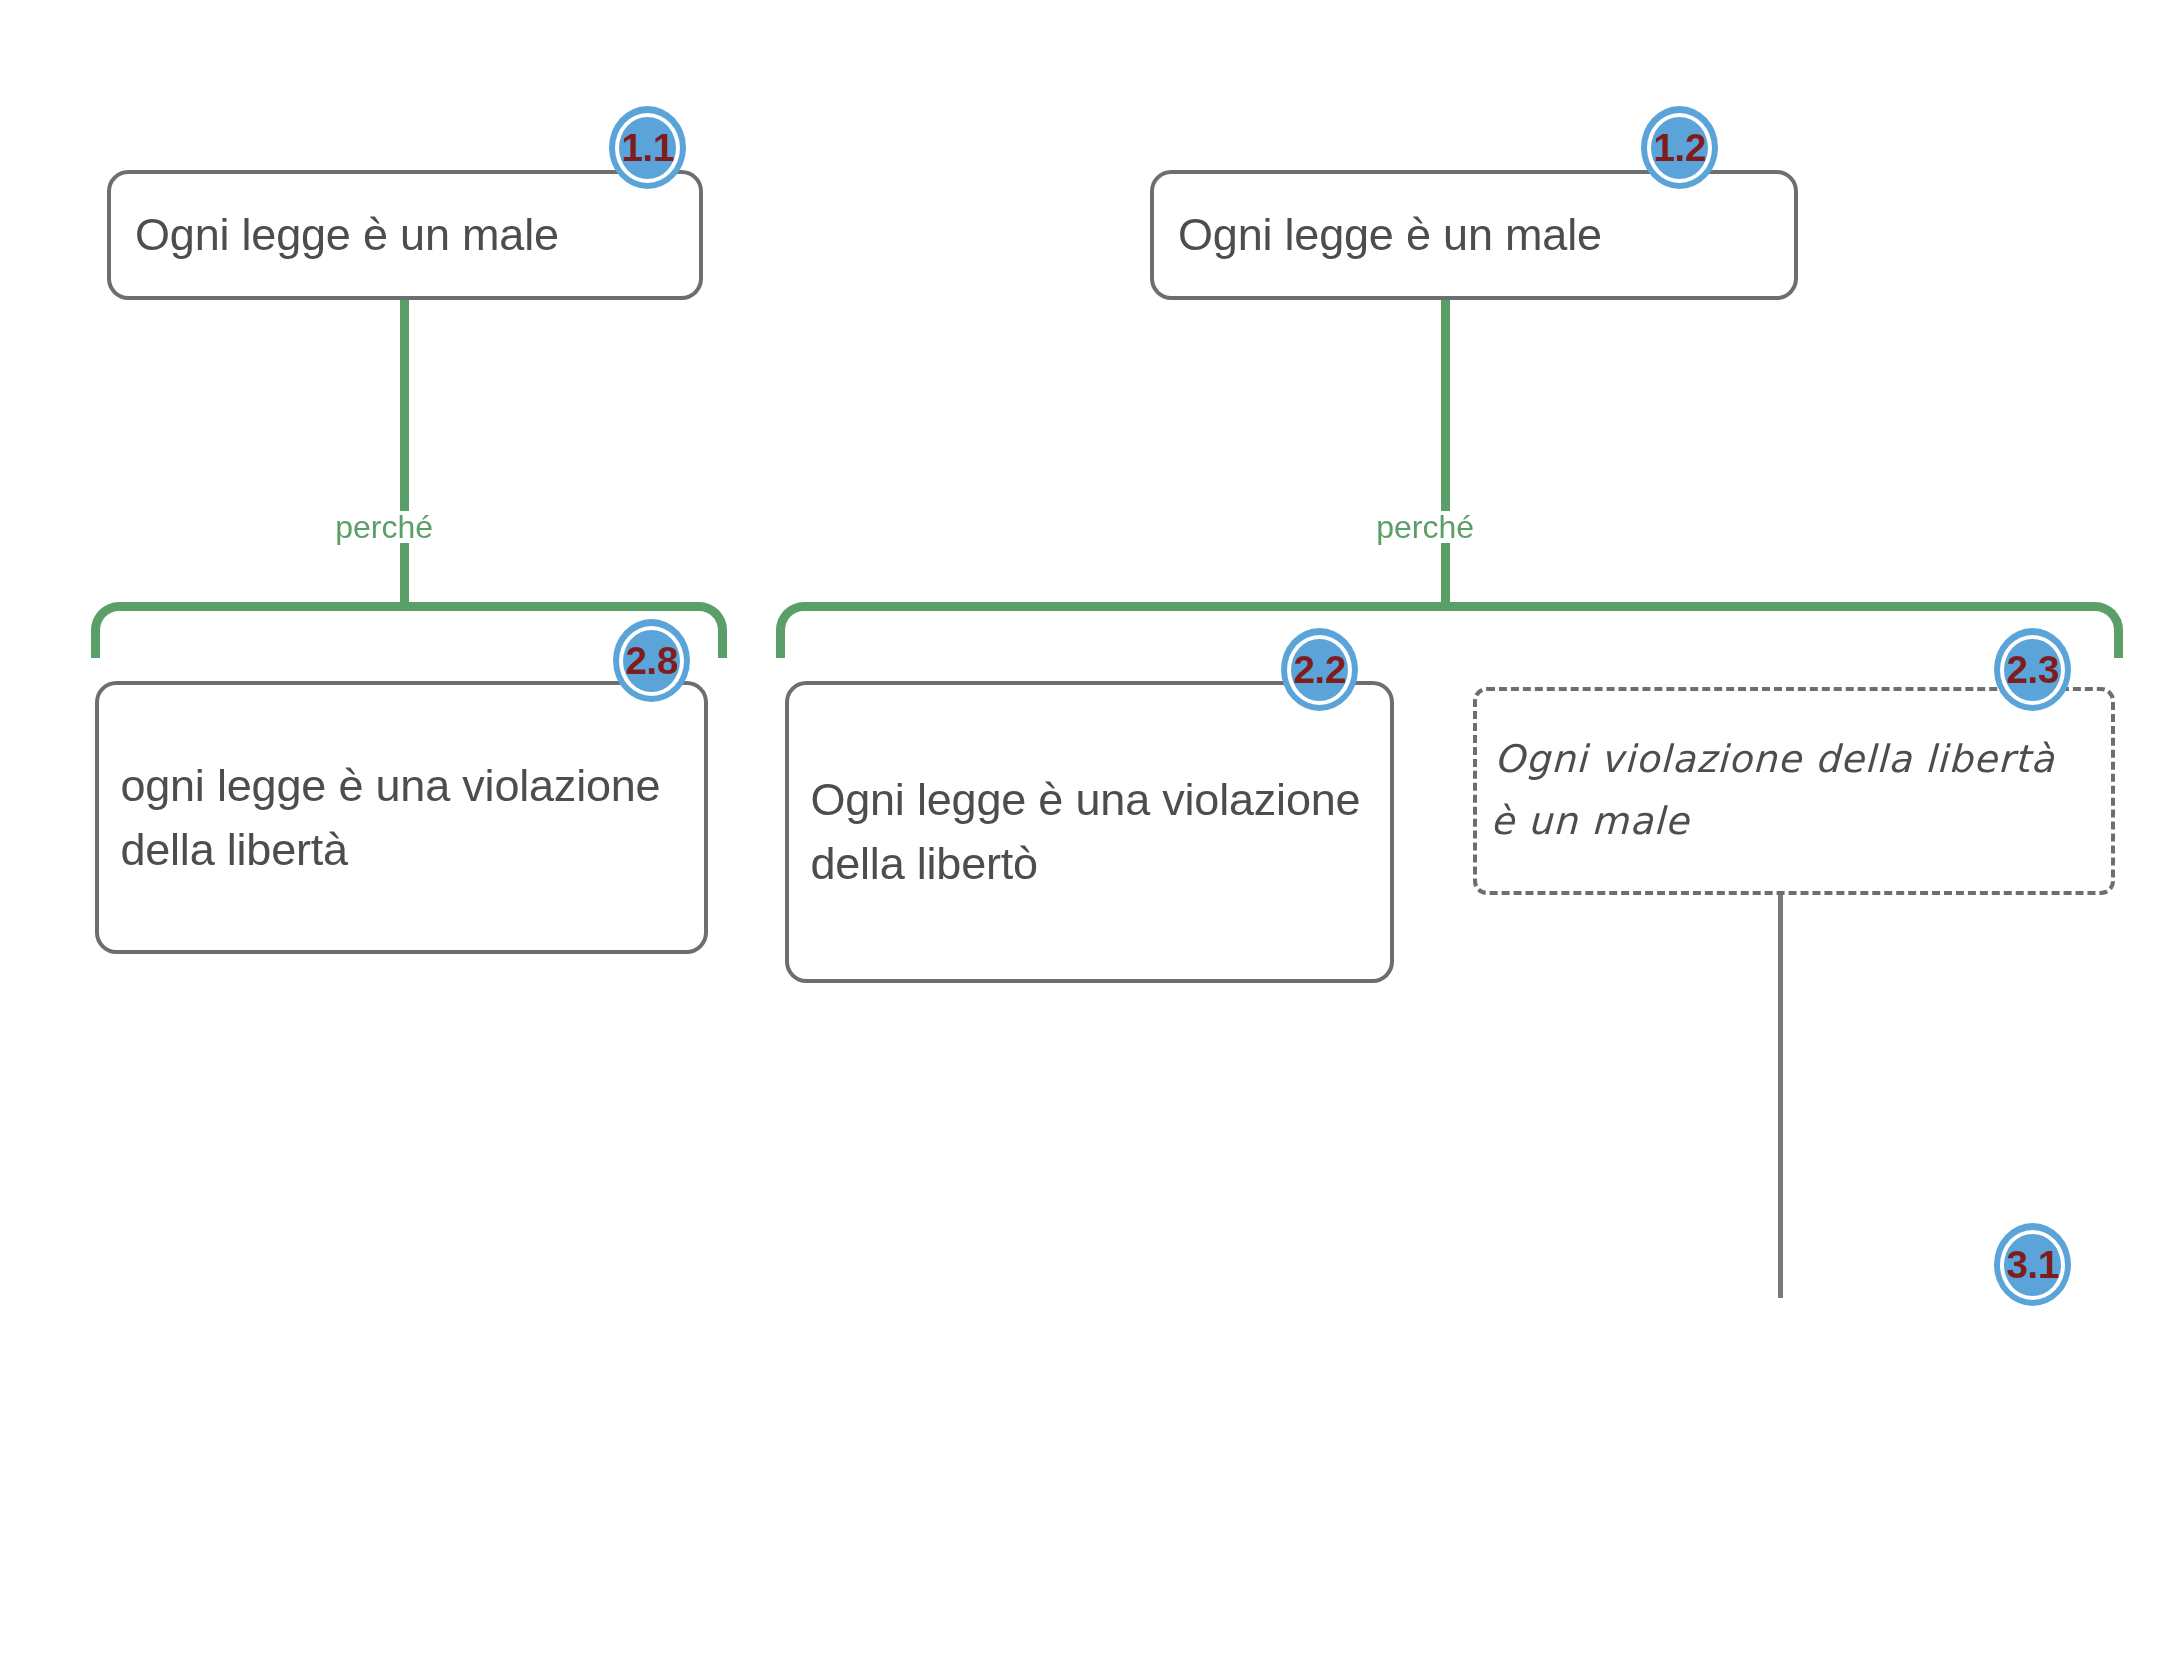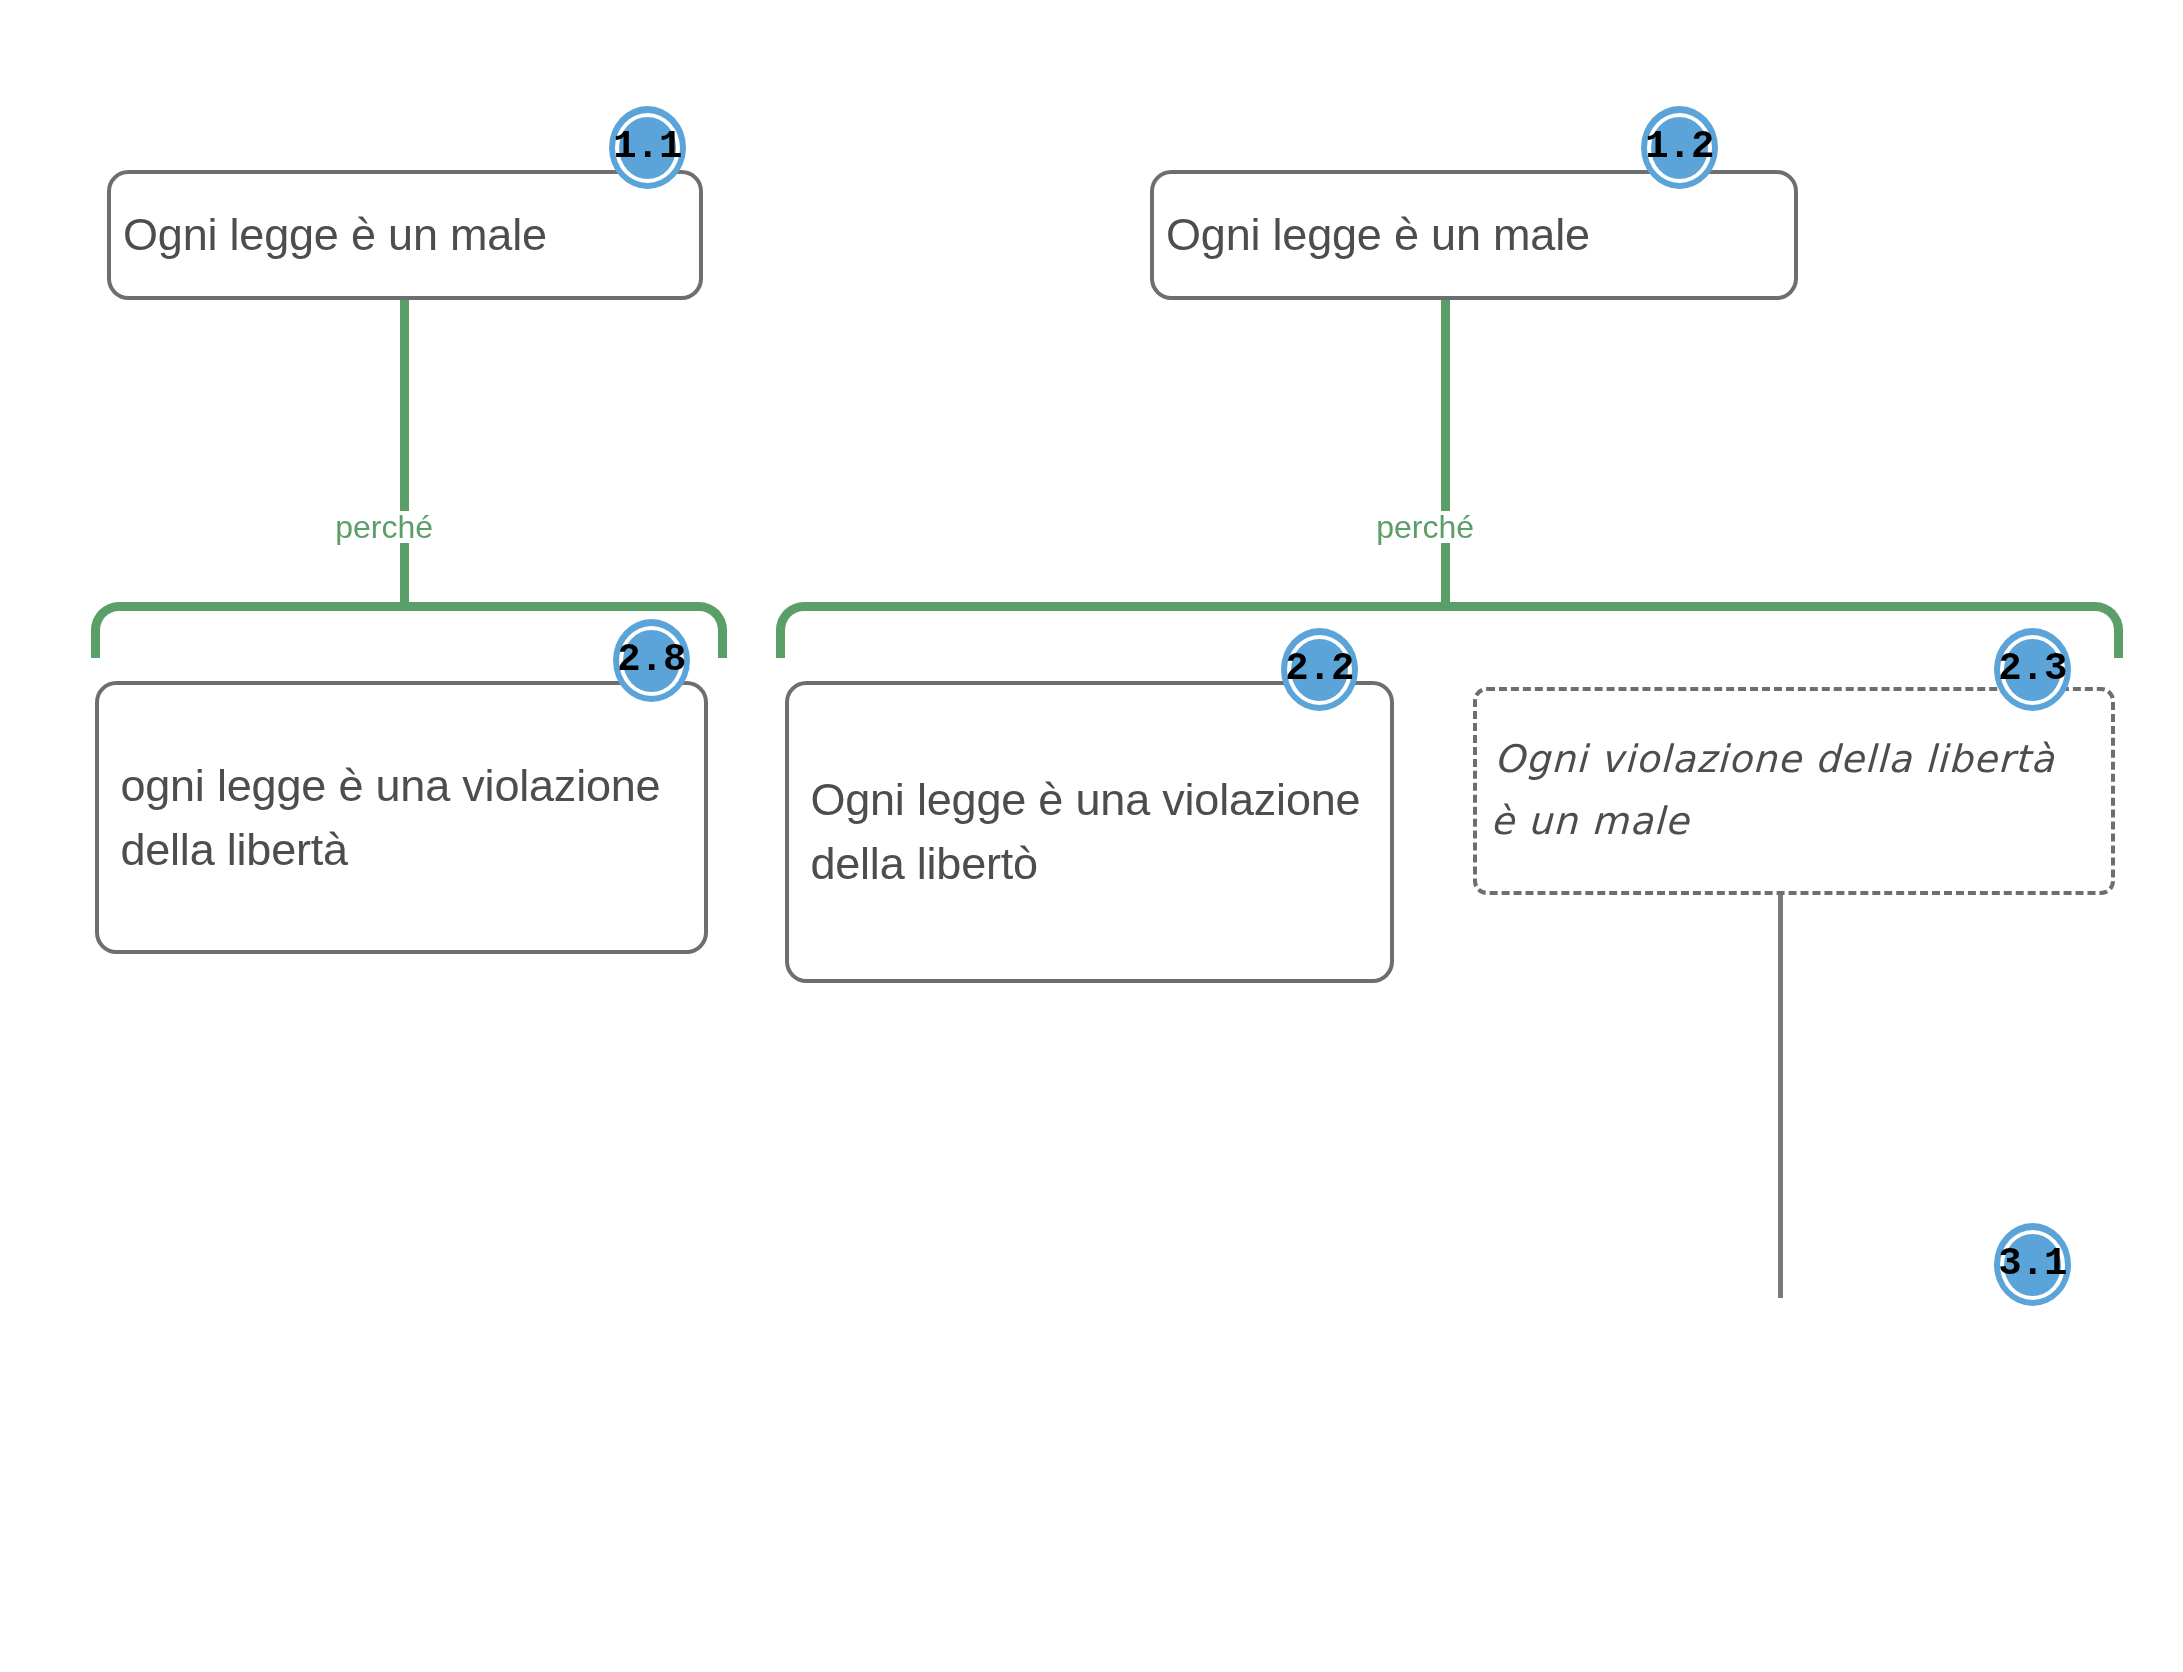--- a/index.html
+++ b/index.html
@@ -25,21 +25,21 @@
   .node .txt{
     display:block;
     width:100%;
     color:#4d4d4d;
     font-size:45px;
     line-height:1.42;
     letter-spacing:-0.2px;
     padding:0 21.4px;
     box-sizing:border-box;
   }
-  .node.one-line .txt{padding:0 12px;}
+  .node.one-line .txt{padding:0 24px;}
 
   .node.dashed{
     border:4.2px dashed #6e6e6e;
     border-radius:14px;
   }
   .node.dashed .txt{
     font-family:"DejaVu Sans", sans-serif;
     font-style:italic;
     font-size:38px;
     line-height:1.62;
@@ -63,26 +63,25 @@
   }
   .badge .ring{
     position:absolute;
     left:6px;top:6.5px;right:6px;bottom:6.5px;
     border:4.2px solid #ffffff;
     border-radius:50%;
   }
   .badge .num{
     position:absolute;inset:0;
     display:flex;align-items:center;justify-content:center;
-    color:#000000;
+    color:#7f1d1d;
     font-size:39px;
     font-weight:bold;
     letter-spacing:-0.5px;
     line-height:1;
-    font-family:Liberation Mono, monospace;
   }
 
   
   .stem{
     position:absolute;
     width:9.3px;
     background:#5a9e68;
     z-index:5;
   }
   .brk{

